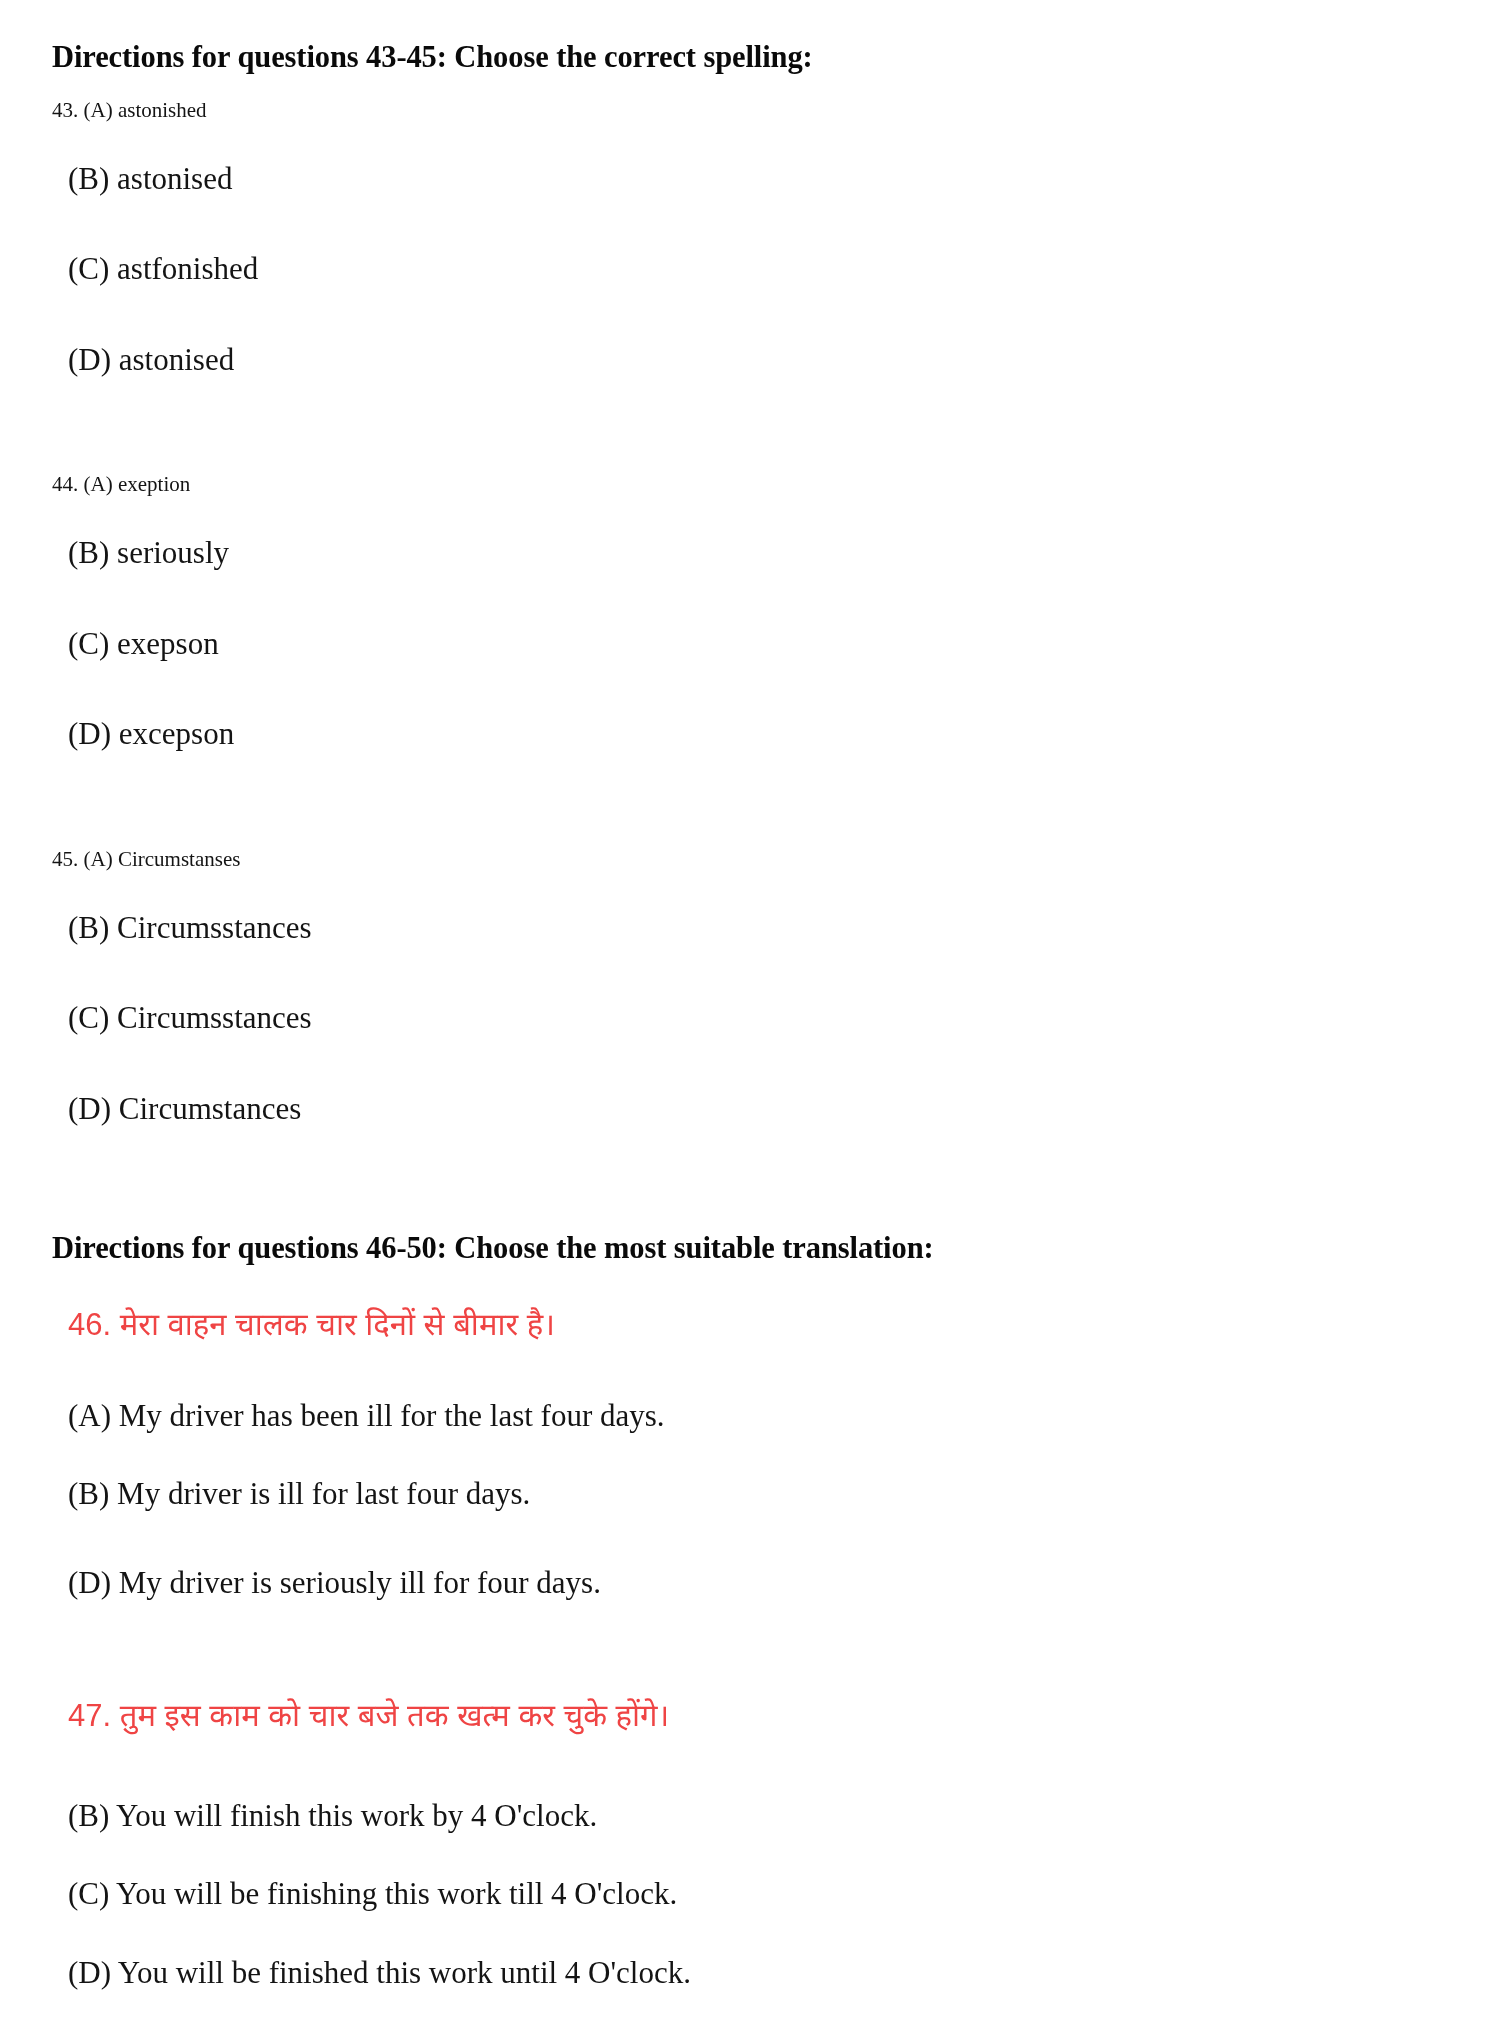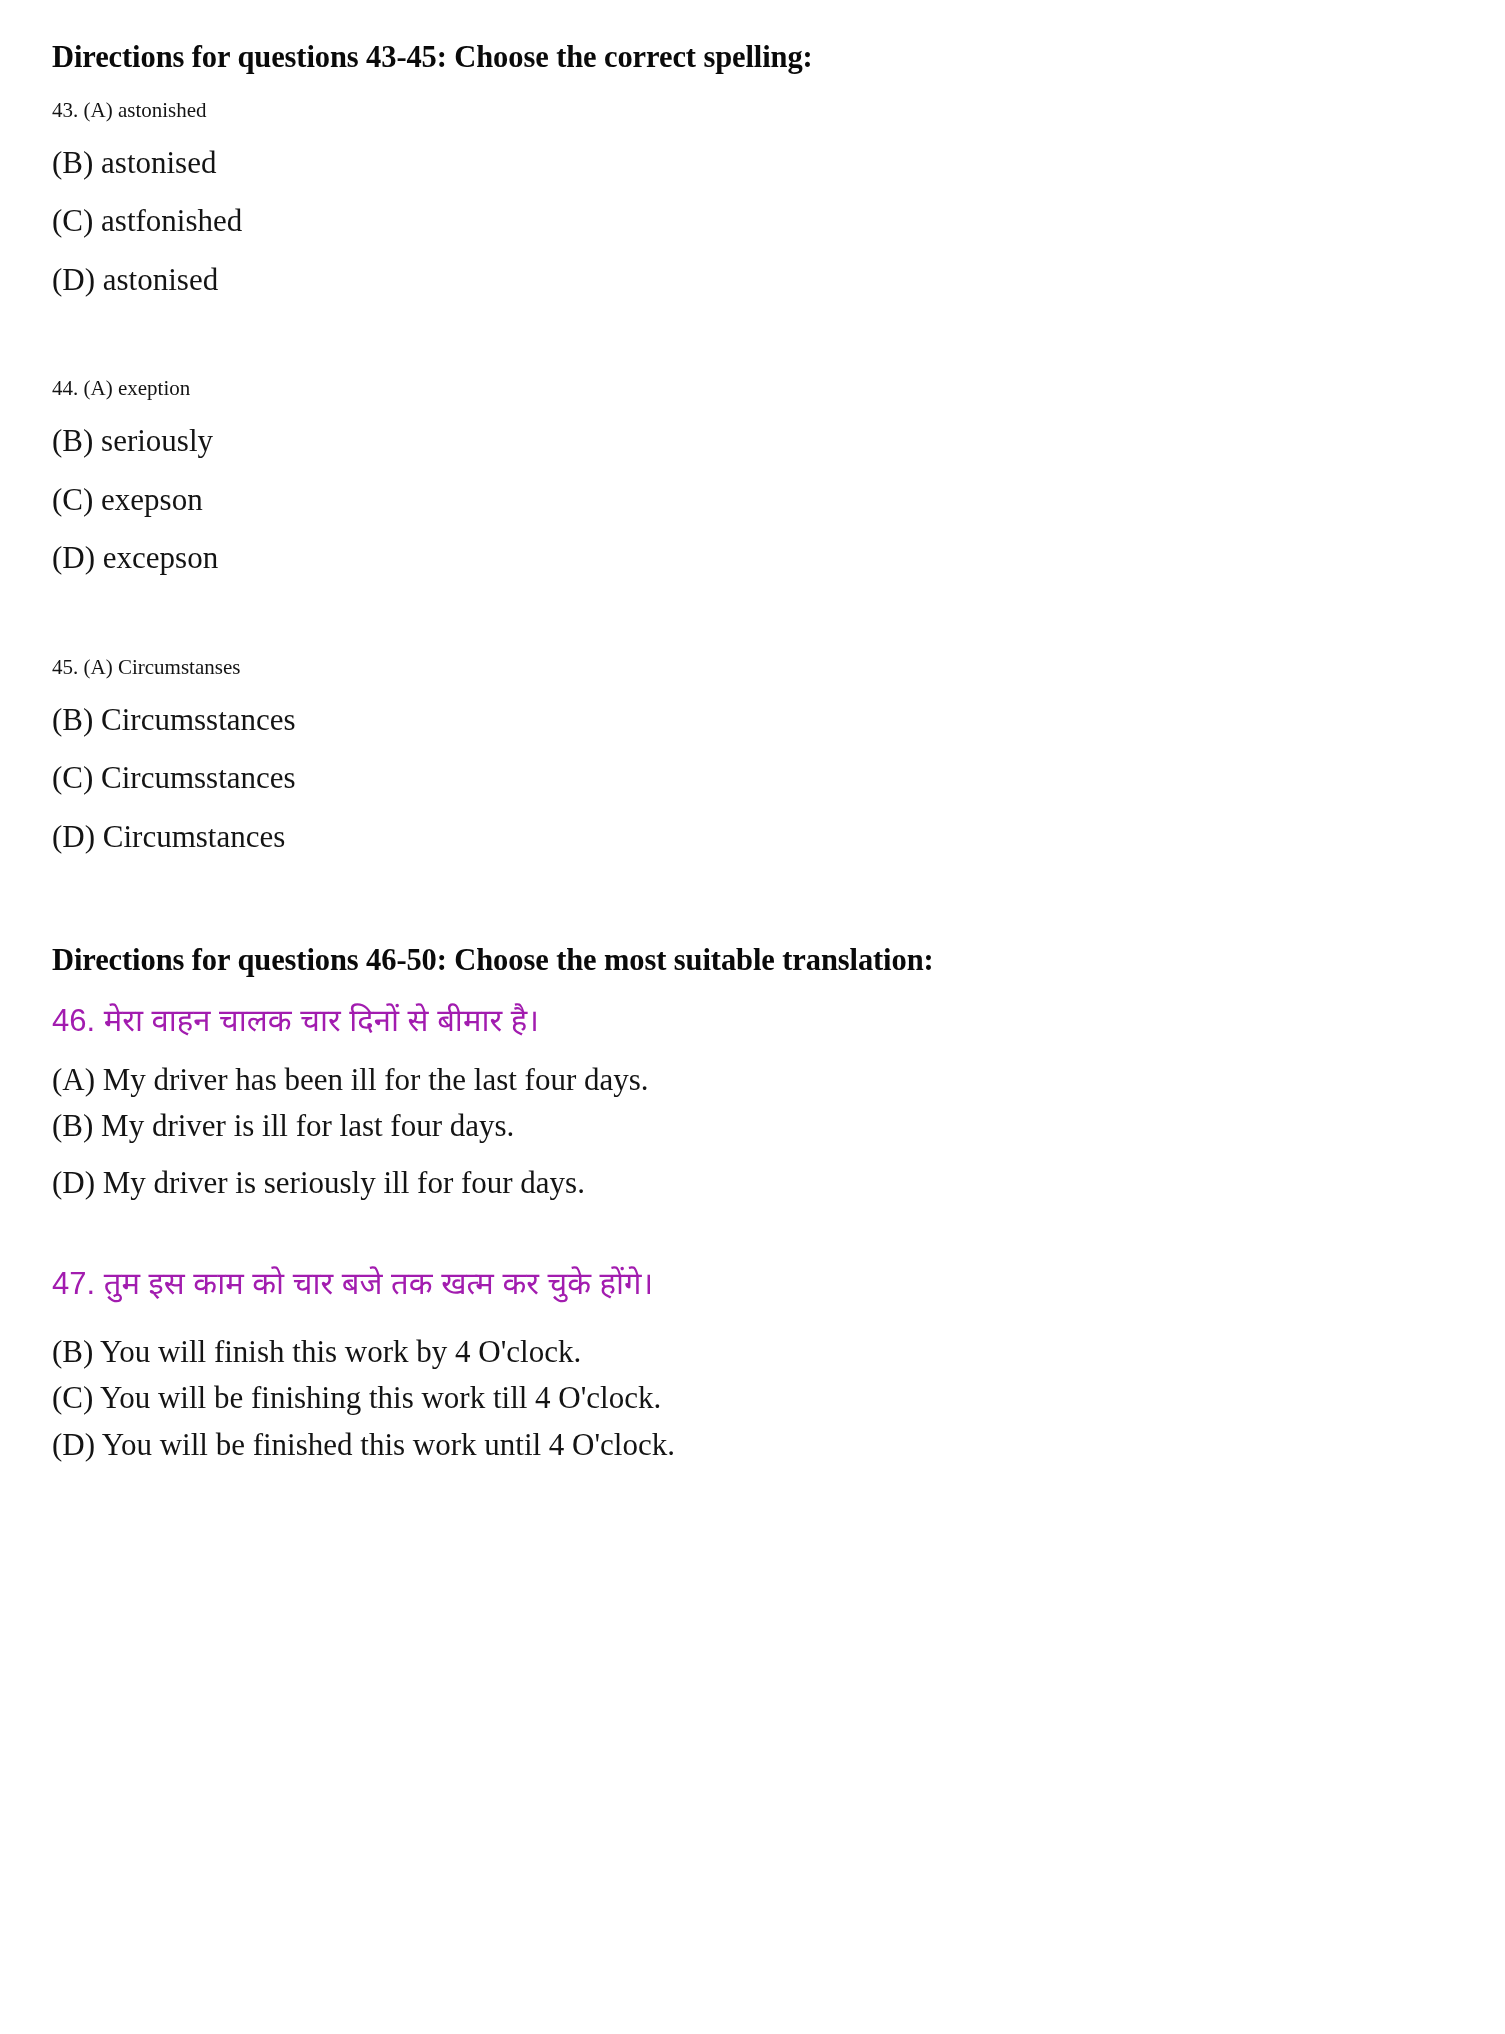--- a/index.html
+++ b/index.html
@@ -39,32 +39,32 @@
     line-height: 1.18;
     color: #141414;
     margin: 0;
     padding: 0;
     white-space: pre;
   }
 
   .qline-hi {
     font-size: 31px;
     line-height: 1.30;
-    color: #a21caf;
-    margin: 0;
+    color: #ef4444;
+    margin: 16px;
     padding: 0;
     font-family: "Liberation Sans", "DejaVu Sans", sans-serif;
     white-space: pre;
   }
 
   .opt {
     font-size: 31px;
     line-height: 1.18;
     color: #141414;
-    margin: 0;
+    margin: 16px;
     padding: 0;
     white-space: pre;
   }
 
   
   .sp-after-heading { height: 22px; }
   .gap-opt { height: 22px; }
   .gap-block { height: 78px; }
   .gap-section { height: 88px; }
   .gap-q-opts { height: 20px; }

